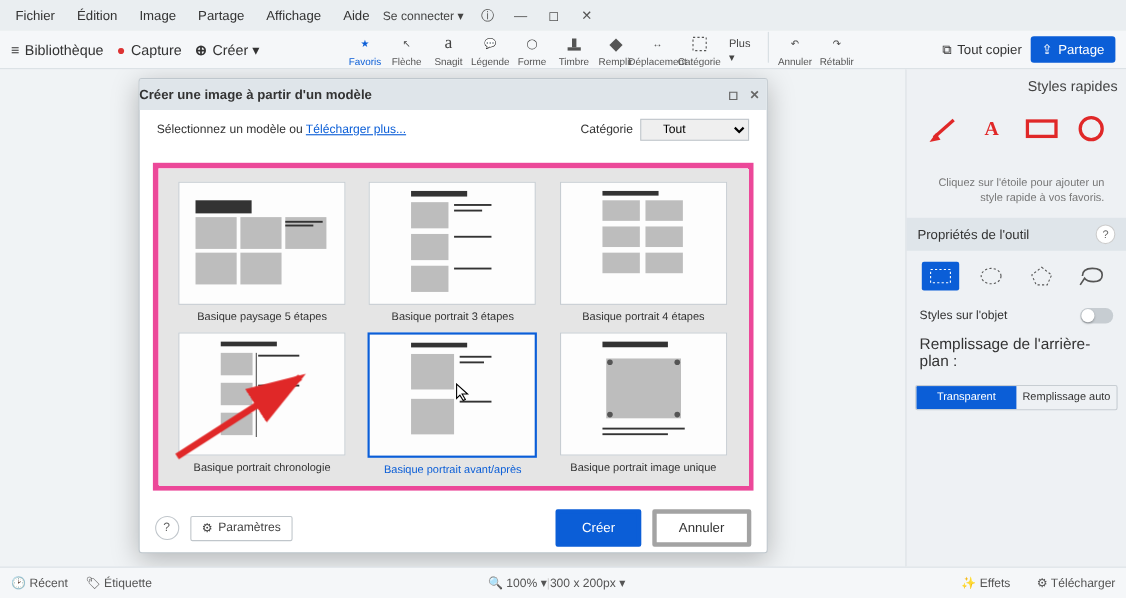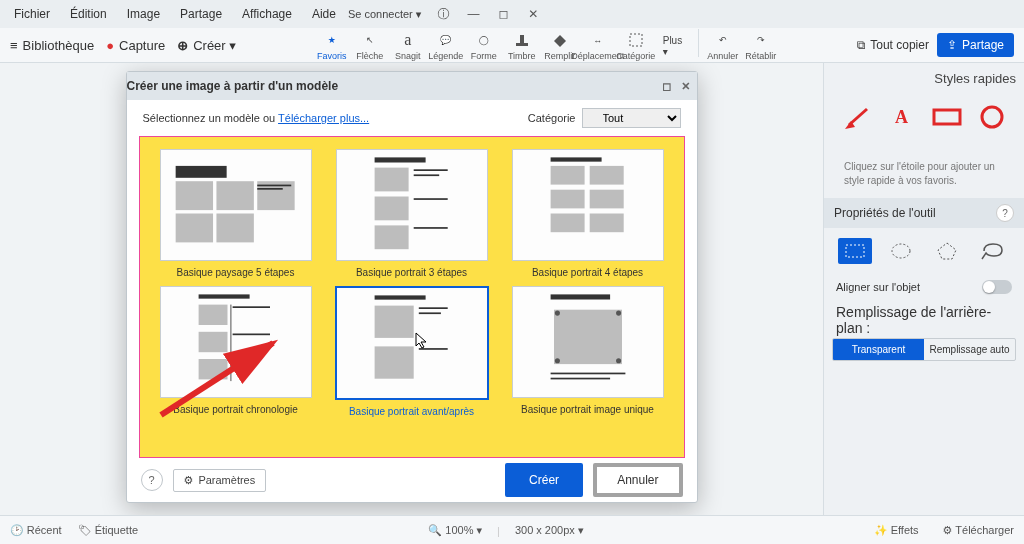--- a/index.html
+++ b/index.html
@@ -20,45 +20,45 @@
 .tool.fav .lbl{color:#0b5ed7}
 .tb-right{display:flex;gap:8px;align-items:center}
 .btn-copy{display:flex;gap:5px;align-items:center;font-size:12px;color:#333}
 .btn-share{background:#0b5ed7;color:#fff;padding:5px 10px;border-radius:3px;font-size:12px;display:flex;align-items:center;gap:5px}
 .main{flex:1;display:flex;position:relative;overflow:hidden}
 .canvas{flex:1;background:#f0f3f5;position:relative}
 .rightpanel{width:200px;background:#eef1f4;border-left:1px solid #d6dde2;display:flex;flex-direction:column}
 .rp-title{text-align:right;padding:8px;font-size:13px;color:#444}
 .rp-quick{display:flex;justify-content:space-around;padding:8px 10px}
 .rp-quick div{width:32px;height:30px;display:flex;align-items:center;justify-content:center}
-.rp-hint{font-size:10px;color:#777;text-align:left;padding:20px 20px 10px;line-height:1.4}
+.rp-hint{font-size:10px;color:#777;text-align:right;padding:20px 20px 10px;line-height:1.4}
 .rp-section{background:#dfe5ea;padding:6px 10px;font-size:12px;display:flex;justify-content:space-between;align-items:center}
 .rp-help{background:#fff;border:1px solid #ccc;border-radius:50%;width:16px;height:16px;font-size:10px;display:flex;align-items:center;justify-content:center;color:#666}
 .rp-shapes{display:flex;justify-content:space-around;padding:10px 8px}
 .rp-shapes div{width:34px;height:26px;display:flex;align-items:center;justify-content:center}
 .rp-shapes .sel{background:#0b5ed7;border-radius:2px}
 .rp-align{display:flex;justify-content:space-between;align-items:center;padding:6px 12px;font-size:11px}
 .toggle{width:30px;height:14px;background:#c7cdd2;border-radius:7px;position:relative}
 .toggle::after{content:"";position:absolute;width:12px;height:12px;background:#fff;border-radius:50%;top:1px;left:1px;box-shadow:0 1px 2px rgba(0,0,0,.3)}
 .rp-fill-label{font-size:14px;padding:4px 12px 2px}
-.rp-fill{display:flex;margin:0 8px;border:1px solid #c7cdd2;border-radius:2px;overflow:hidden}
+.rp-fill{display:flex;margin:12px 8px;border:1px solid #c7cdd2;border-radius:2px;overflow:hidden}
 .rp-fill div{flex:1;text-align:center;padding:5px 0;font-size:10px}
 .rp-fill .sel{background:#0b5ed7;color:#fff}
 .statusbar{height:28px;display:flex;align-items:center;background:#f5f7f9;border-top:1px solid #d6dde2;padding:0 10px;gap:16px;font-size:11px;color:#555}
-.sb-center{flex:1;display:flex;justify-content:center;gap:15px;align-items:flex-end}
+.sb-center{flex:1;display:flex;justify-content:center;gap:0;align-items:flex-end}
 .sb-right{display:flex;gap:24px;align-items:center}
 .modal-backdrop{position:absolute;inset:0;display:flex;align-items:flex-start;justify-content:center;padding-top:8px}
 .modal{width:570px;height:430px;background:#fff;border:1px solid #bfc7cd;border-radius:3px;box-shadow:0 6px 24px rgba(0,0,0,.25);display:flex;flex-direction:column}
 .modal-title{height:28px;display:flex;align-items:center;justify-content:flex-start;background:#dfe5ea;font-size:12px;font-weight:600;color:#333;position:relative}
 .modal-title .mbtns{position:absolute;right:6px;display:flex;gap:10px;color:#666;font-size:11px}
 .modal-sub{display:flex;justify-content:space-between;align-items:center;padding:8px 16px;font-size:11px;color:#333}
 .modal-sub a{color:#0b5ed7;text-decoration:underline;cursor:pointer}
 .modal-sub .cat{display:flex;align-items:center;gap:6px}
 .modal-sub select{font-size:11px;padding:2px 40px 2px 16px;border:1px solid #c0c6cb}
-.modal-body{flex:1;margin:0 12px;border:1px solid #ec4899;overflow-y:auto;background:#fde047}
+.modal-body{flex:1;margin:12px 12px;border:5px solid #ec4899;overflow-y:auto;background:#e5e5e5}
 .grid{display:grid;grid-template-columns:repeat(3,1fr);gap:8px 8px;padding:12px}
 .card{display:flex;flex-direction:column;align-items:center;gap:6px}
 .thumb{width:150px;height:110px;border:1px solid #c7cdd2;background:#fdfdfd;display:flex;align-items:center;justify-content:center;position:relative;overflow:hidden}
 .thumb.sel{border:2px solid #0b5ed7}
 .thumb-inner{transform:scale(.85)}
 .cap{font-size:10px;color:#333;text-align:center}
 .card.sel .cap{color:#0b5ed7}
 .modal-foot{height:44px;display:flex;align-items:center;padding:0 14px;gap:10px}
 .modal-foot .spacer{flex:1}
 .btn{padding:6px 20px;border:4px solid #a3a3a3;background:#fff;border-radius:2px;font-size:12px}
@@ -361,21 +361,21 @@
               <polygon points="12,2 21,9 17,18 7,18 3,9" fill="none" stroke="#555" stroke-dasharray="2 2"></polygon>
             </svg>
           </div>
       <div>
             <svg width="26" height="20">
               <path d="M4 10 Q4 3 13 3 Q22 3 22 9 Q22 15 14 15 Q8 15 6 12 L2 18" fill="none" stroke="#555" stroke-width="1.5"></path>
             </svg>
           </div>
     </div>
     <div class="rp-align">
-          <span>Aligner sur l'objet</span>
+          <span>Styles sur l'objet</span>
           <div class="toggle"></div>
         </div>
     <div class="rp-fill-label">Remplissage de l'arrière-plan :</div>
     <div class="rp-fill">
       <div class="sel">Transparent</div>
       <div>Remplissage auto</div>
     </div>
   </div>
  </div>
 

